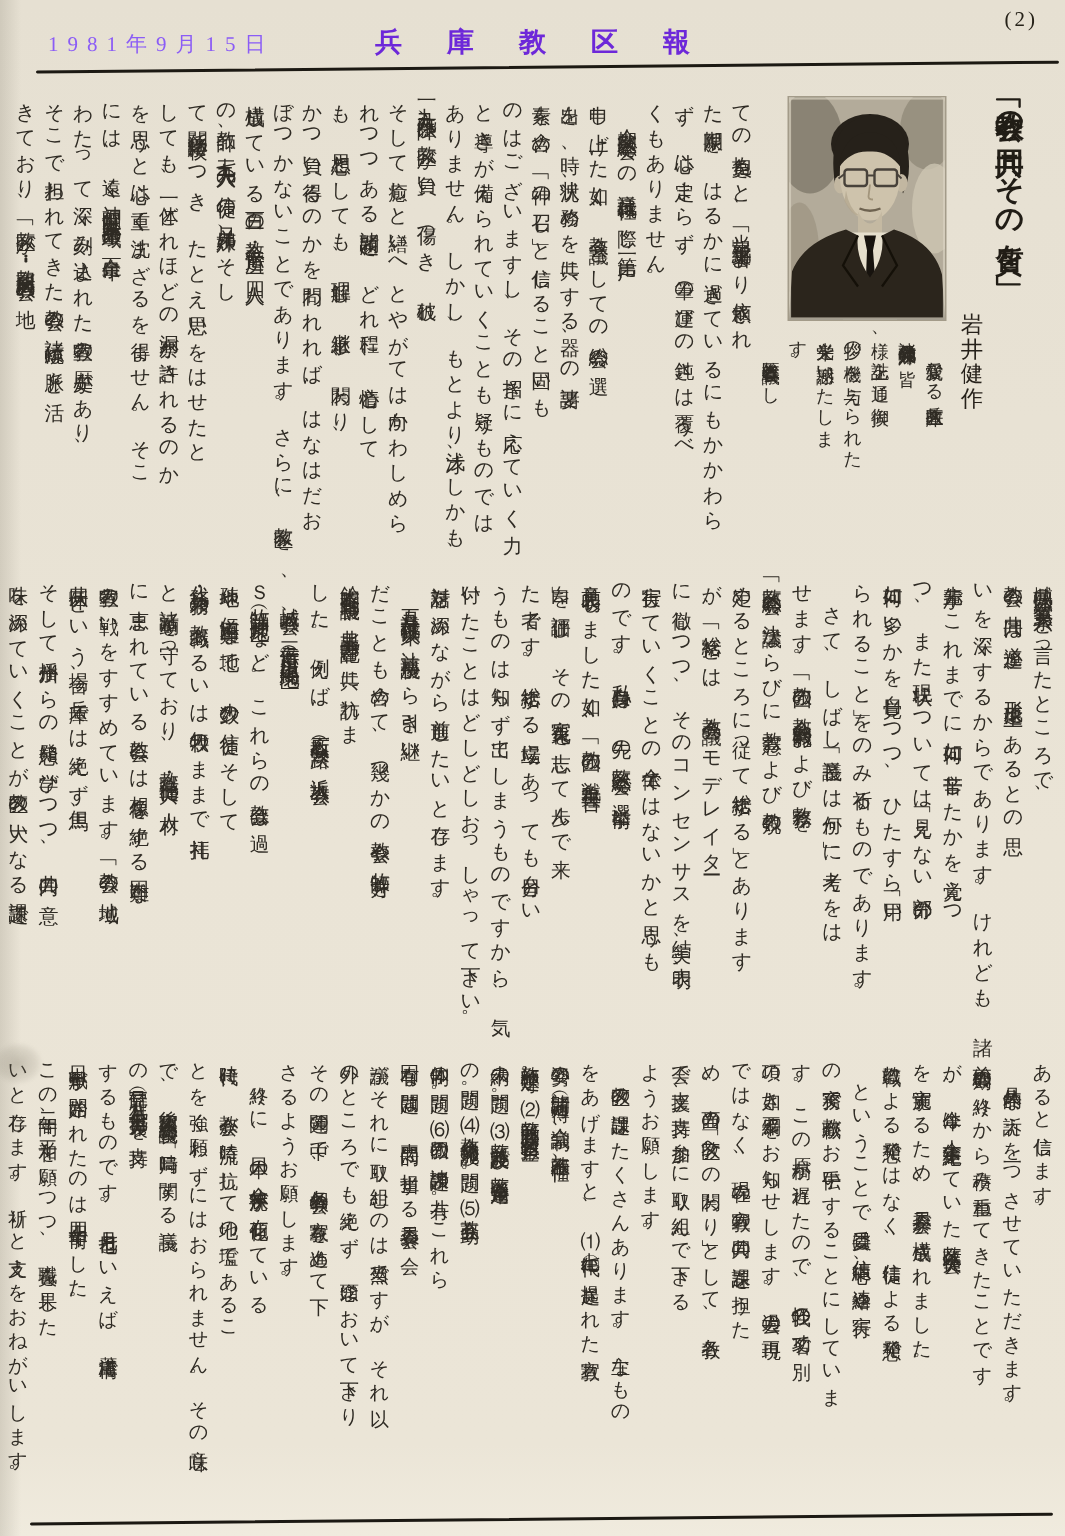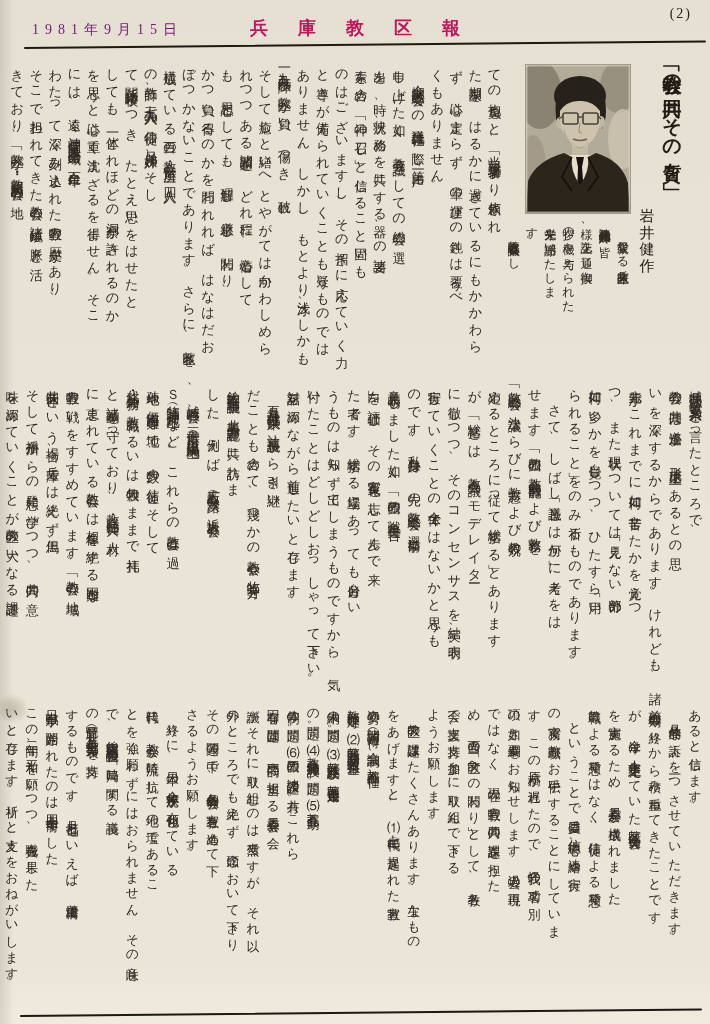--- a/index.html
+++ b/index.html
@@ -18,25 +18,25 @@
   .vtext{
     position:absolute;
     writing-mode:vertical-rl;
     text-orientation:mixed;
     white-space:pre-line;
     text-align:start;
     overflow:visible;
   }
   .header-date{
     position:absolute;top:21px;left:32px;
-    font-size:14px;letter-spacing:6px;color:#701a75;
+    font-size:14px;letter-spacing:6px;color:#8b5cf6;
   }
   .header-pub{
     position:absolute;top:16px;left:50%;transform:translateX(-50%);
-    font-size:18px;font-weight:700;letter-spacing:30px;text-indent:30px;color:#be185d;
+    font-size:18px;font-weight:700;letter-spacing:30px;text-indent:30px;color:#6d28d9;
     white-space:nowrap;
   }
   .header-page{
     position:absolute;top:6px;right:18px;
     font-size:14px;letter-spacing:2px;color:#262219;
   }
   .rule{
     position:absolute;background:#1c1913;height:2.2px;border-radius:1px;
   }
   .rule.top{top:47px;left:24px;width:682px;transform:rotate(-0.55deg);transform-origin:left center;}

